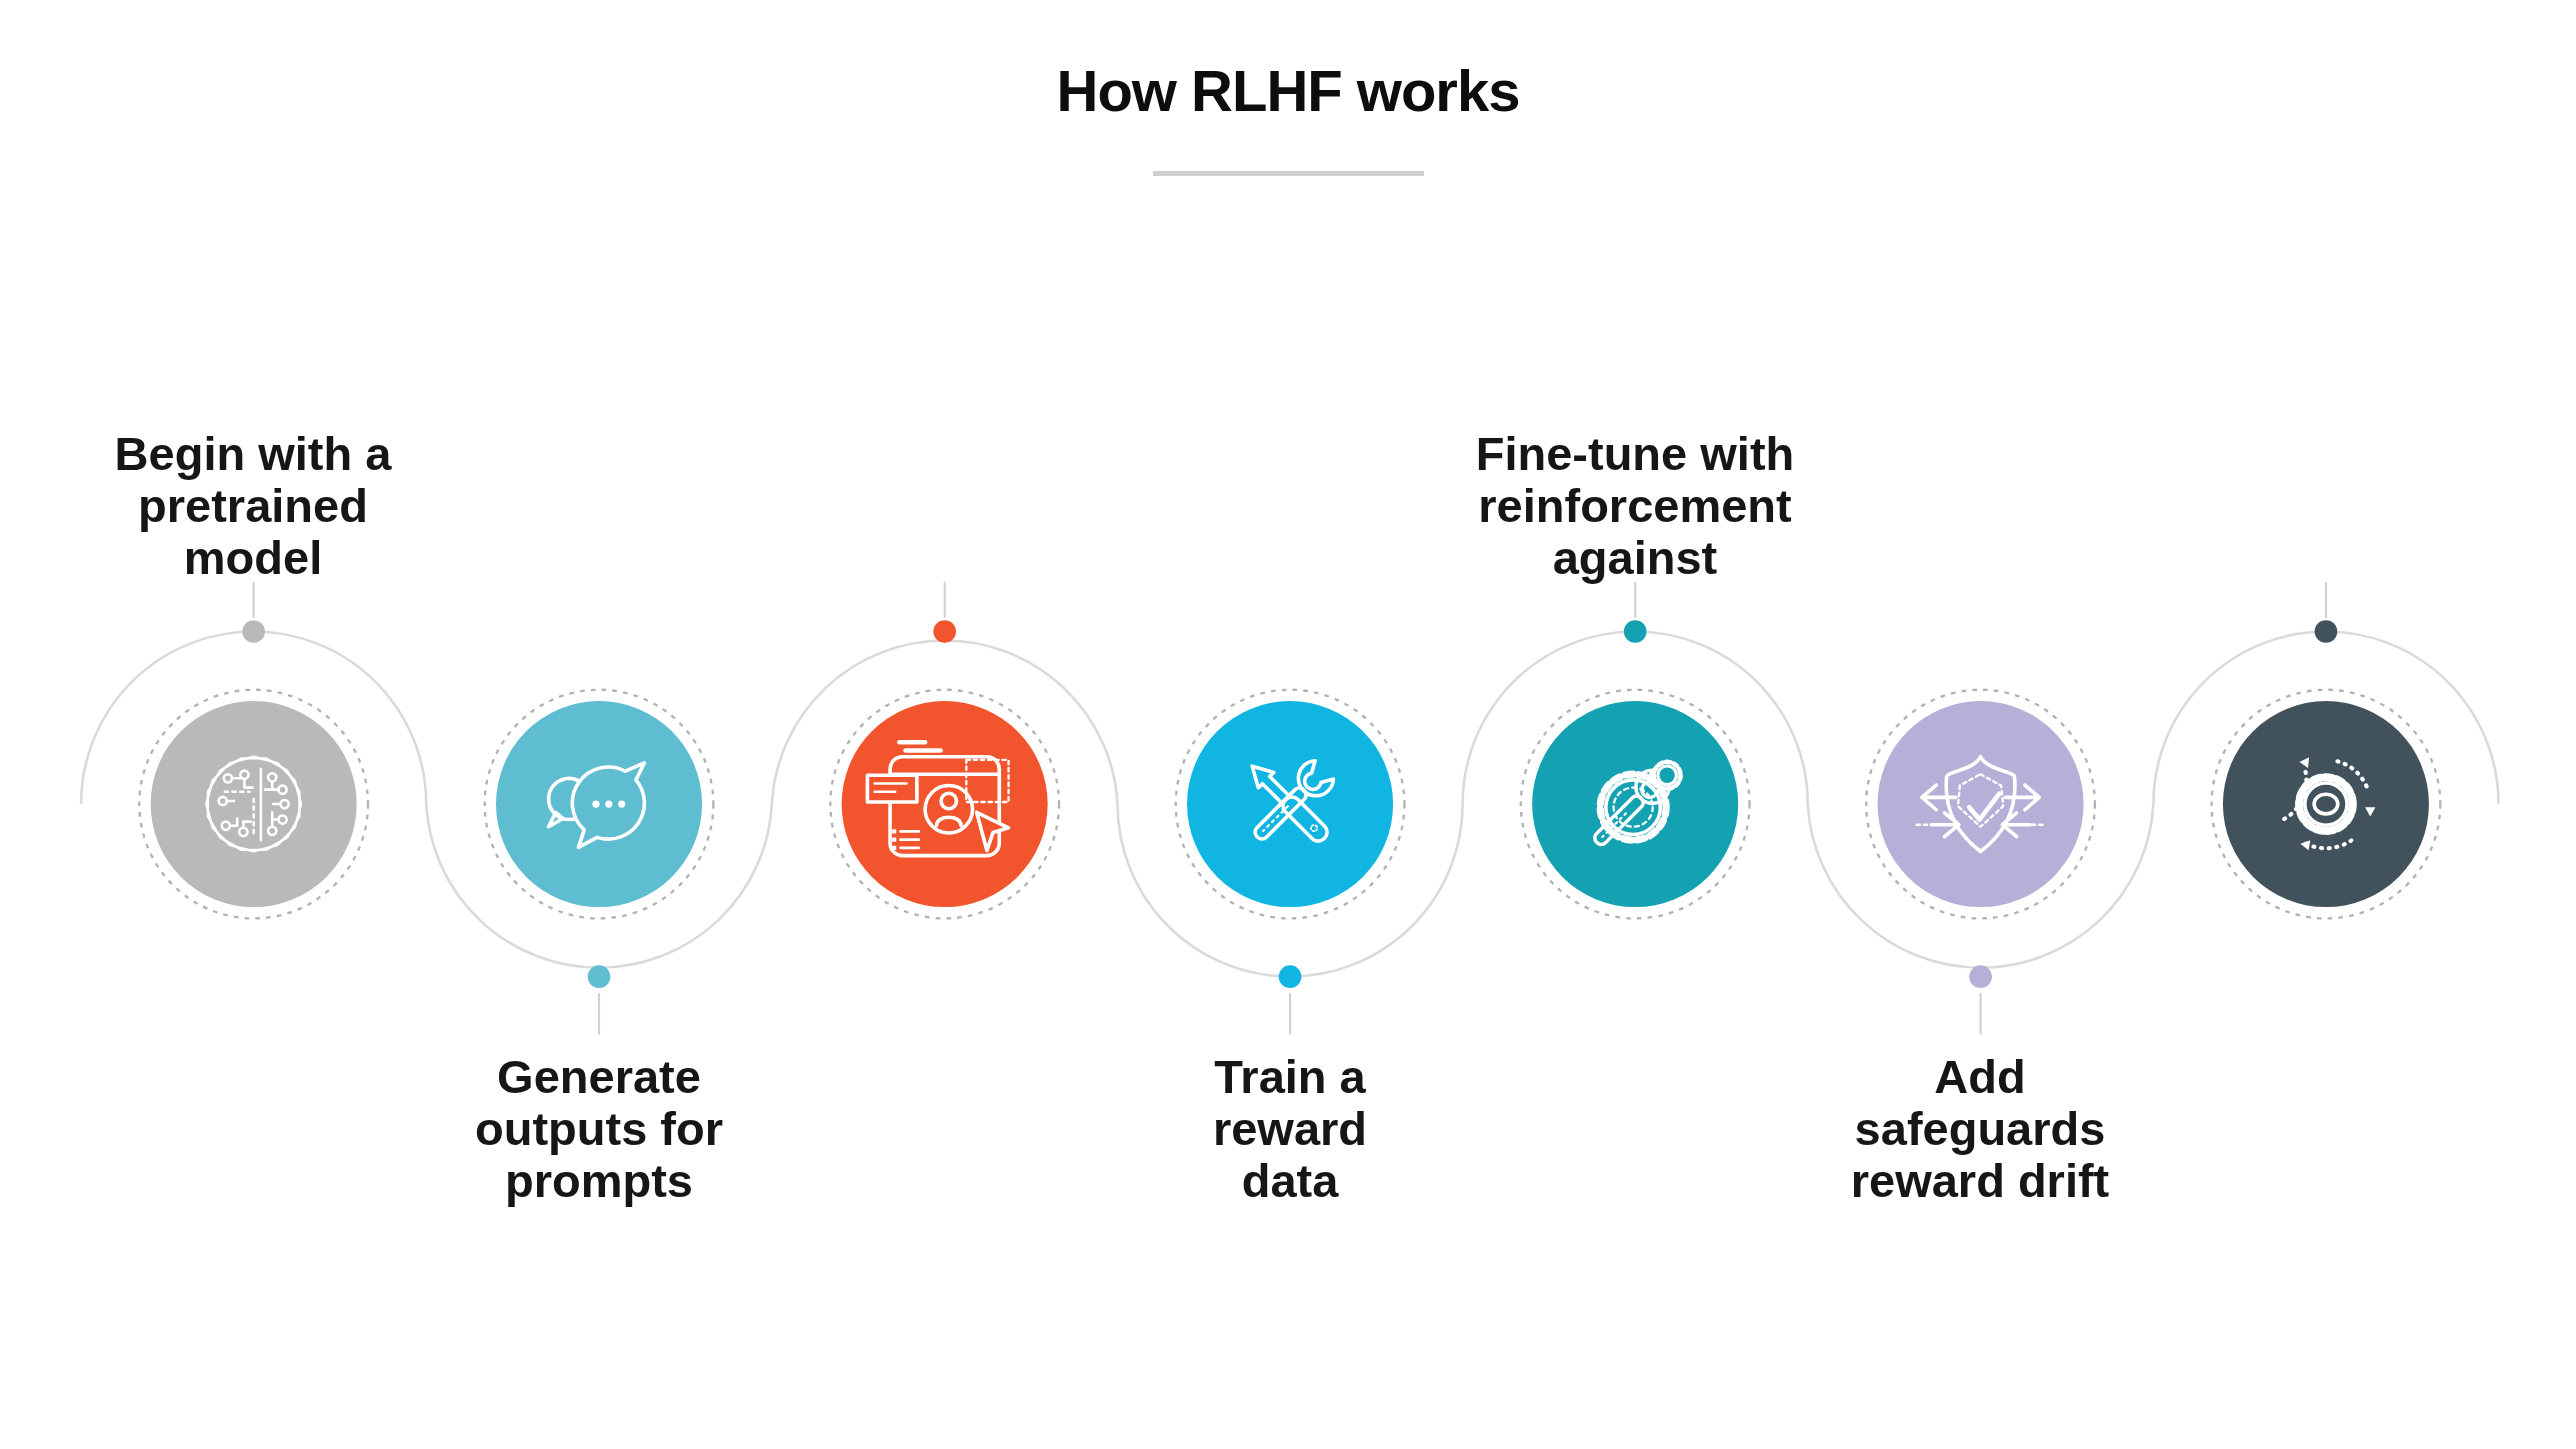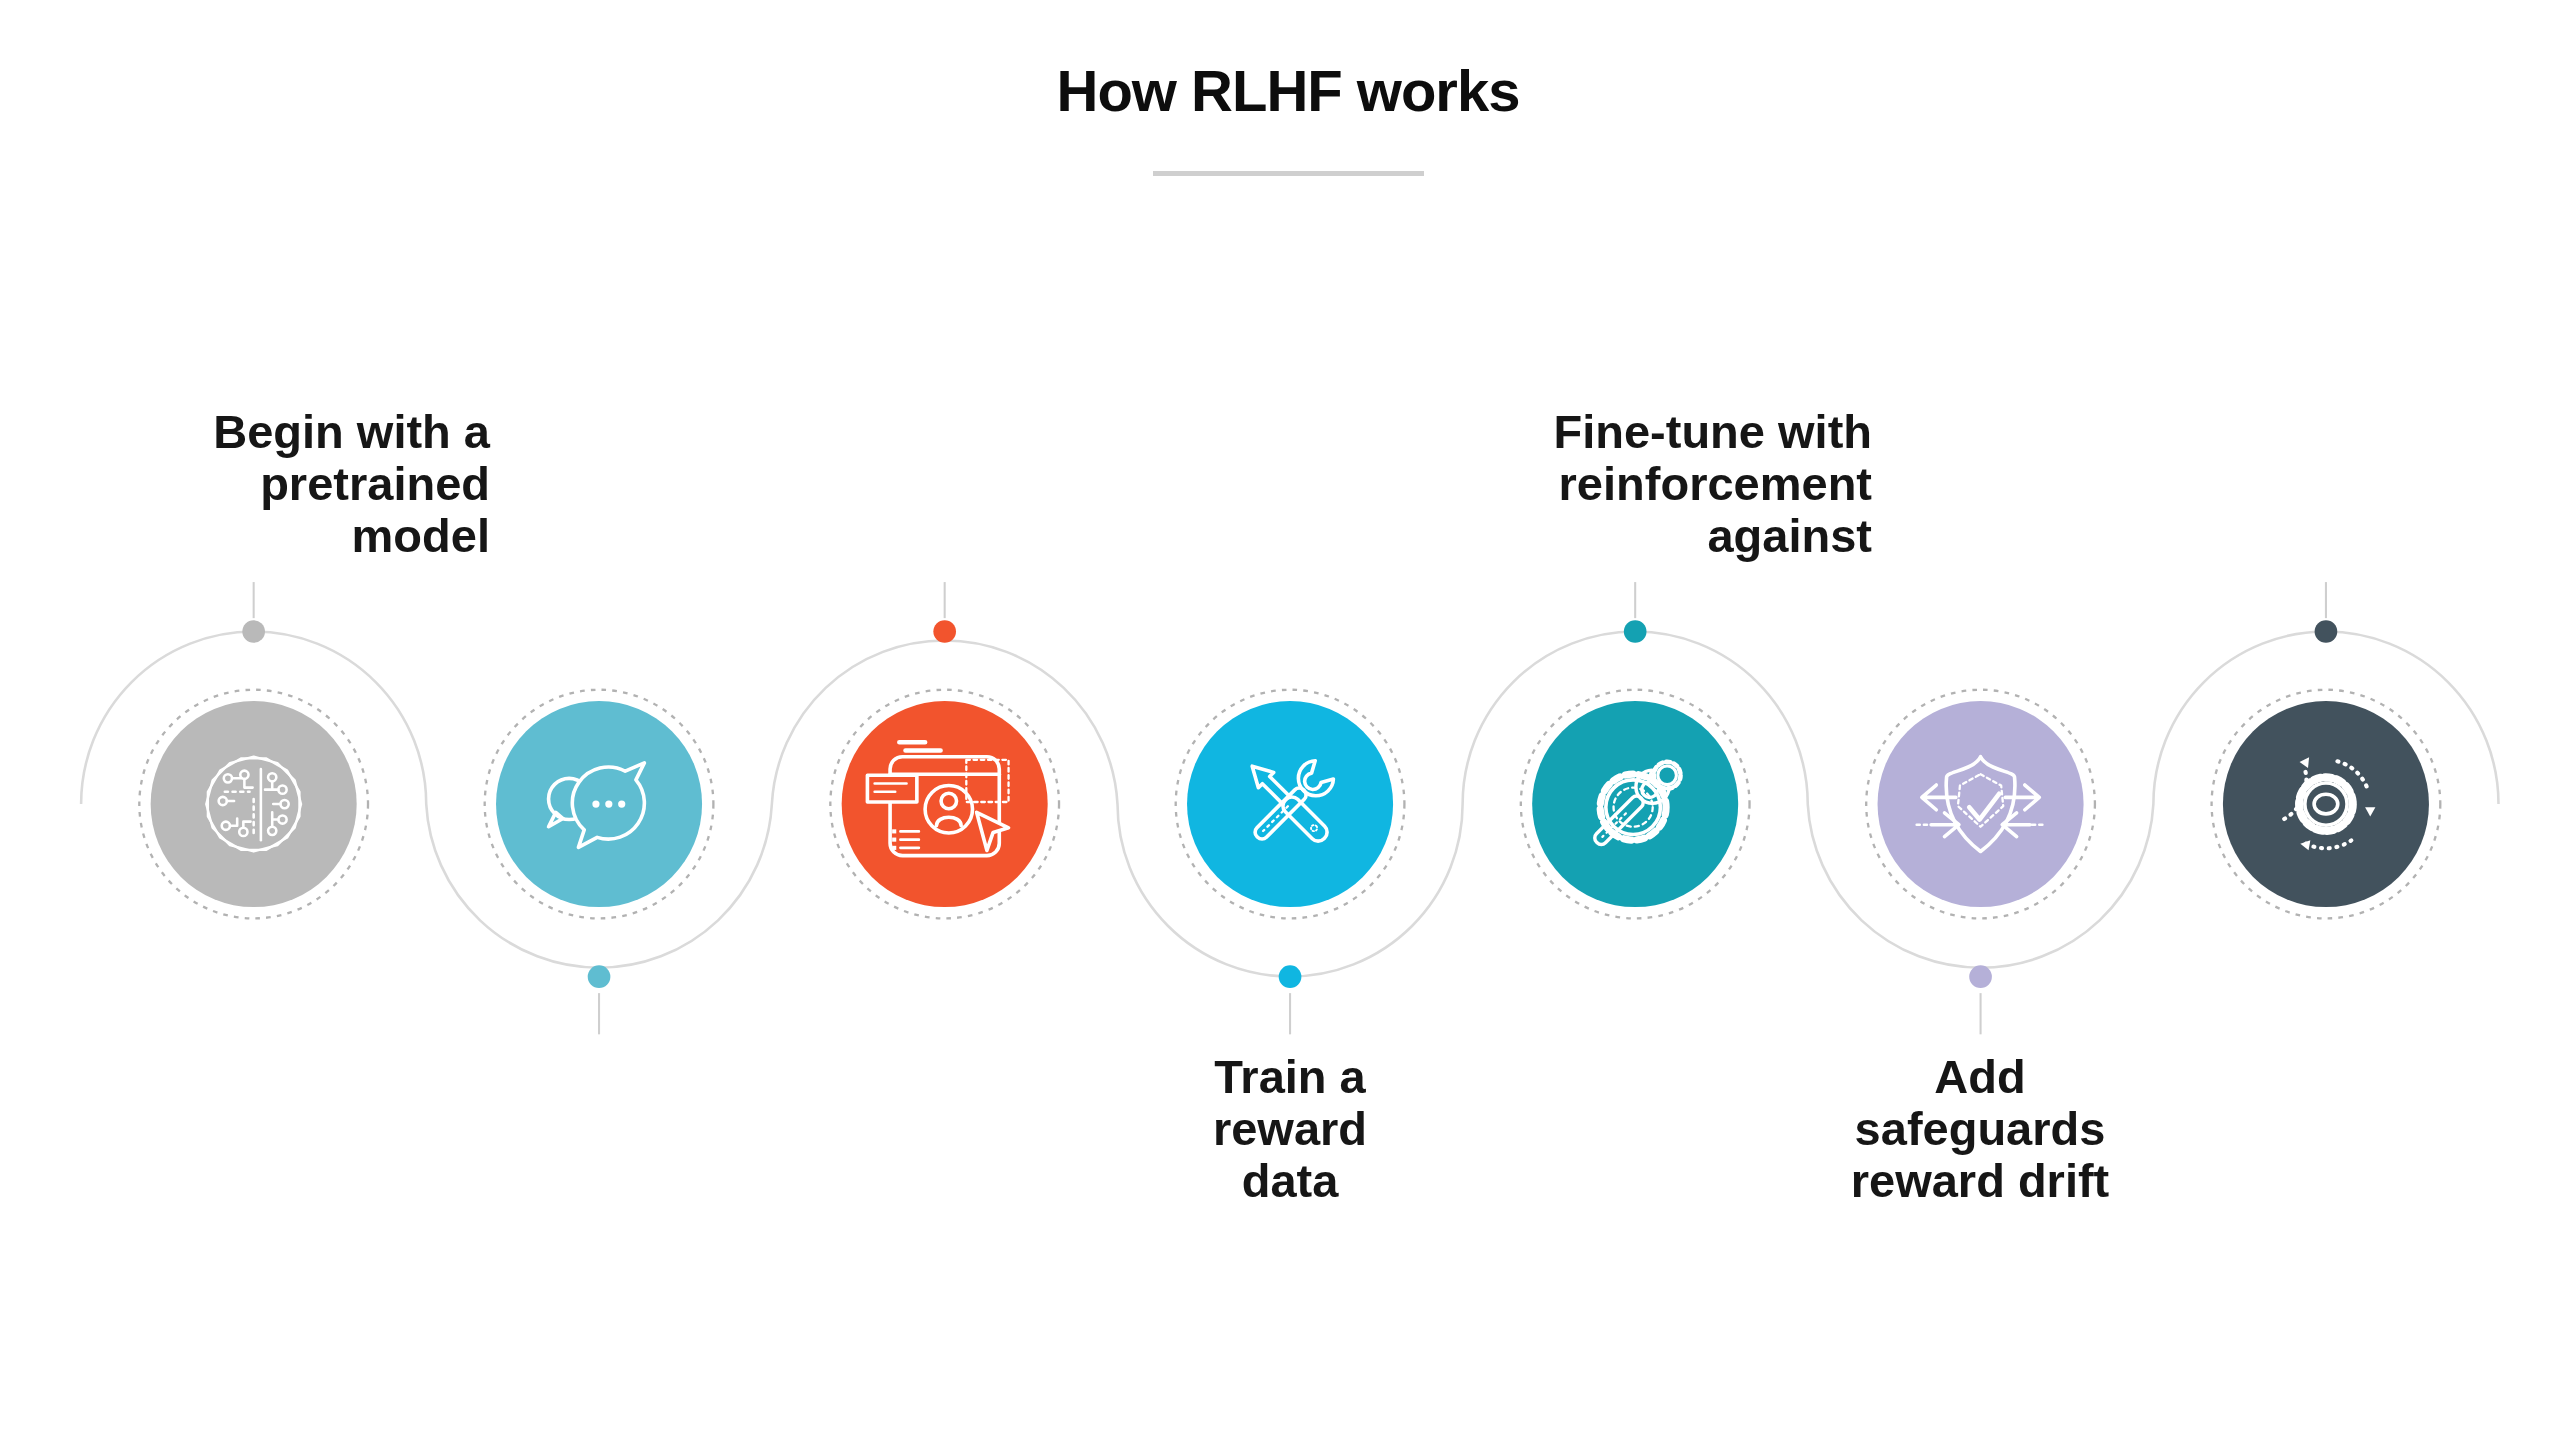--- a/index.html
+++ b/index.html
@@ -27,21 +27,21 @@
   .bubble{stroke:none;}
   .node-dot{stroke:none;}
   .icon{stroke:#ffffff;fill:none;stroke-width:7;stroke-linecap:round;stroke-linejoin:round;}
   .icon .f{fill:#ffffff;stroke:none;}
   .icon .thin{stroke-width:4.5;}
   .step-label{
     position:absolute;width:474px;transform:translateX(-50%);
     text-align:center;white-space:pre-line;
     font-size:47px;line-height:52px;font-weight:700;color:#161616;
   }
-  .step-label.above{top:406px;text-align:right;}
+  .step-label.above{top:428px;}
   .step-label.below{top:1051px;}
 </style>
 </head>
 <body>
 
 <div class="canvas">
 
   <h1 class="page-title">How RLHF works</h1>
   <div class="title-underline"></div>
 
@@ -196,20 +196,23 @@
         <path class="f" transform="translate(-43,-76) rotate(-55)" d="M 0,-10 L 18,0 L 0,10 Z"></path>
         <path class="f" transform="translate(86,6) rotate(90)" d="M 0,-10 L 18,0 L 0,10 Z"></path>
         <path class="f" transform="translate(-32,80) rotate(190)" d="M 0,-10 L 18,0 L 0,10 Z"></path>
       </g>
     </g>
   </svg>
 
   <div class="step-label above" style="left:253px">Begin with a
 pretrained
 model</div>
+  <div class="step-label below" style="left:599px">Generate
+outputs for
+prompts</div>
   <div class="step-label below" style="left:1290px">Train a
 reward
 data</div>
   <div class="step-label above" style="left:1635px">Fine-tune with
 reinforcement
 against</div>
   <div class="step-label below" style="left:1980px">Add
 safeguards
 reward drift</div>
 

